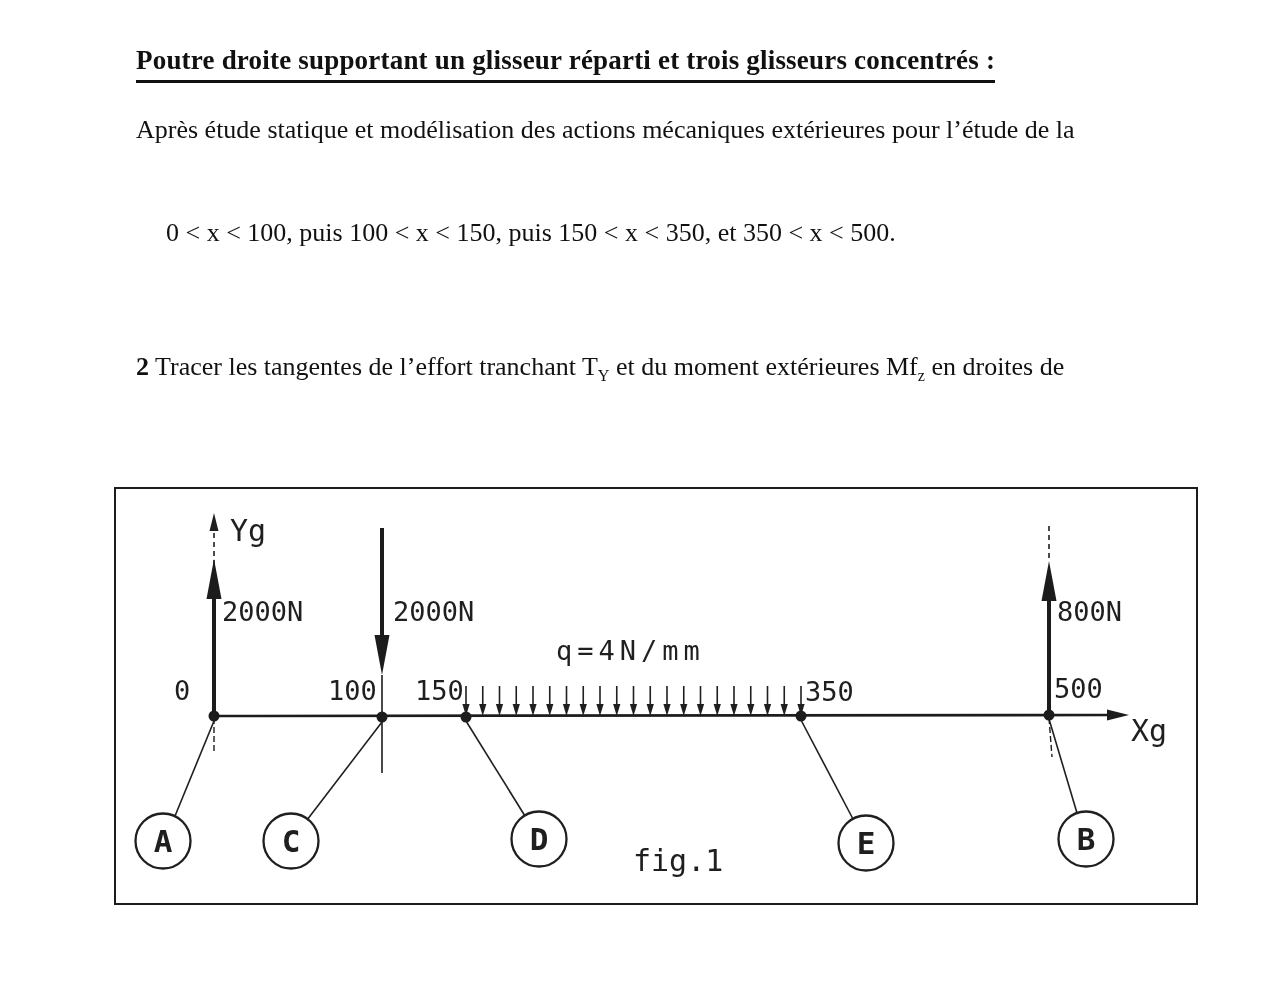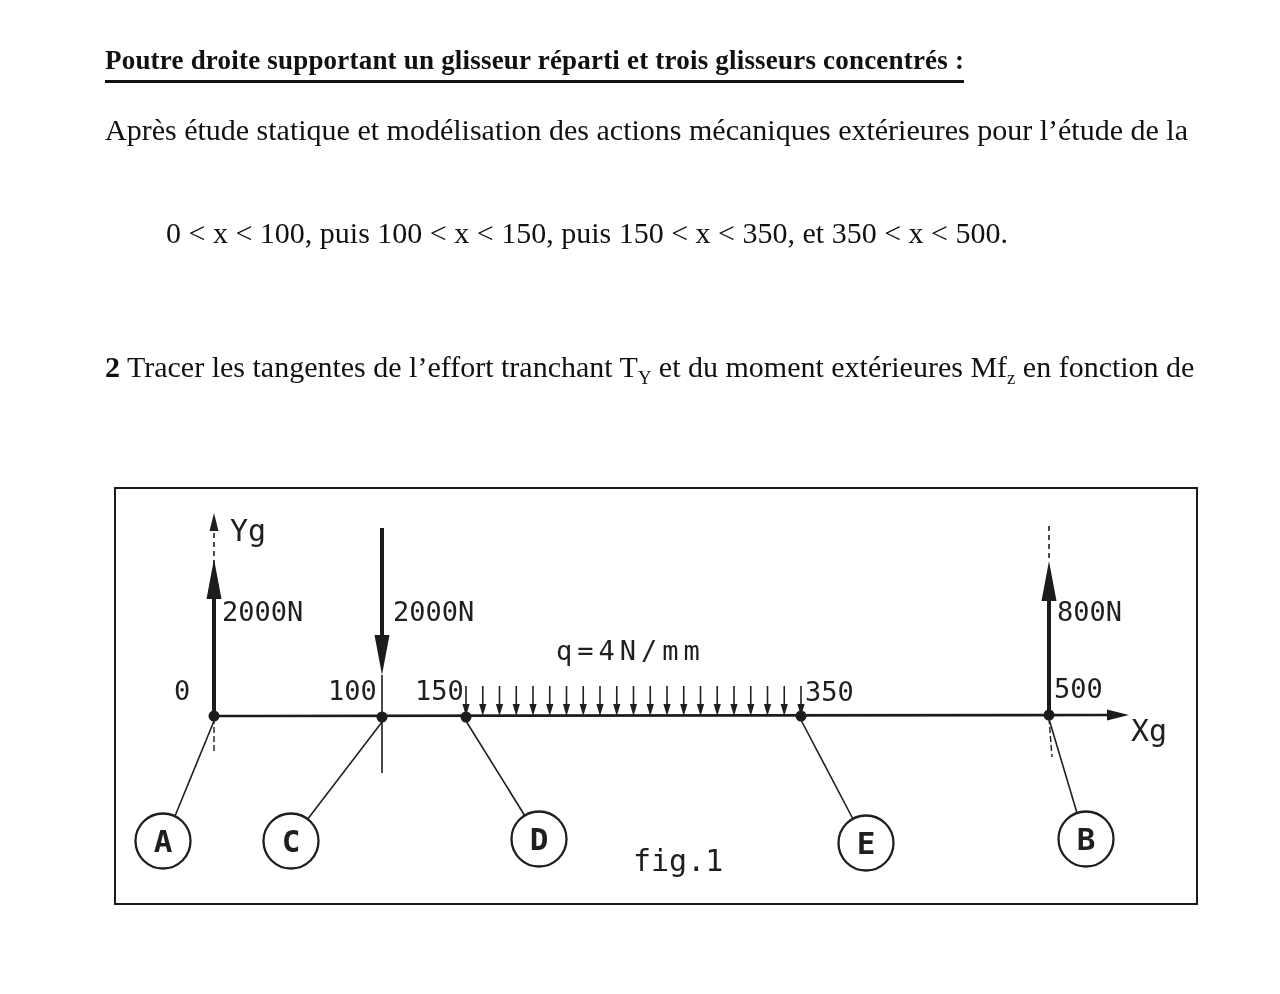--- a/index.html
+++ b/index.html
@@ -5,24 +5,24 @@
   html, body {
     margin: 0; padding: 0;
     width: 1280px; height: 994px;
     background: #ffffff;
     overflow: hidden;
   }
   .doc-text {
     position: absolute;
     font-family: "Liberation Serif", serif;
     color: #111111;
-    font-size: 30px;
+    font-size: 26px;
     line-height: 36px;
   }
-  .line { white-space: nowrap; }
+  .line { white-space: nowrap; margin-left: 31px; }
   .title-block {
     top: 42px; left: 105px;
     font-size: 27px;
     font-weight: 700;
     letter-spacing: 0.2px;
   }
   .title-underline {
     display: inline-block;
     border-bottom: 3px solid #111111;
     padding-bottom: 2px;
@@ -66,21 +66,21 @@
 
 <div class="doc-text intro-block">
   <div class="line">Après étude statique et modélisation des actions mécaniques extérieures pour l’étude de la</div>
 </div>
 
 <div class="doc-text q1-block">
   <div class="line formula-line">0 &lt; x &lt; 100, puis 100 &lt; x &lt; 150, puis 150 &lt; x &lt; 350, et 350 &lt; x &lt; 500.</div>
 </div>
 
 <div class="doc-text q2-block">
-  <div class="line"><span class="bnum">2</span><span> Tracer les tangentes de l’effort tranchant T</span><sub class="sm">Y</sub><span> et du moment extérieures Mf</span><sub class="sm">z</sub><span> en fonction de</span></div>
+  <div class="line"><span class="bnum">2</span><span> Tracer les tangentes de l’effort tranchant T</span><sub class="sm">Y</sub><span> et du moment extérieures Mf</span><sub class="sm">z</sub><span> en droites de</span></div>
 </div>
 
 <div class="figure-box">
   <svg width="1080" height="414" viewBox="0 0 1080 414">
     <defs>
       <g id="dl-arrow">
         <line x1="0" y1="-30" x2="0" y2="-7" stroke="#1f1f1f" stroke-width="1.6"></line>
         <path d="M0 0 L-3.6 -12 L3.6 -12 Z" fill="#1f1f1f"></path>
       </g>
     </defs>

